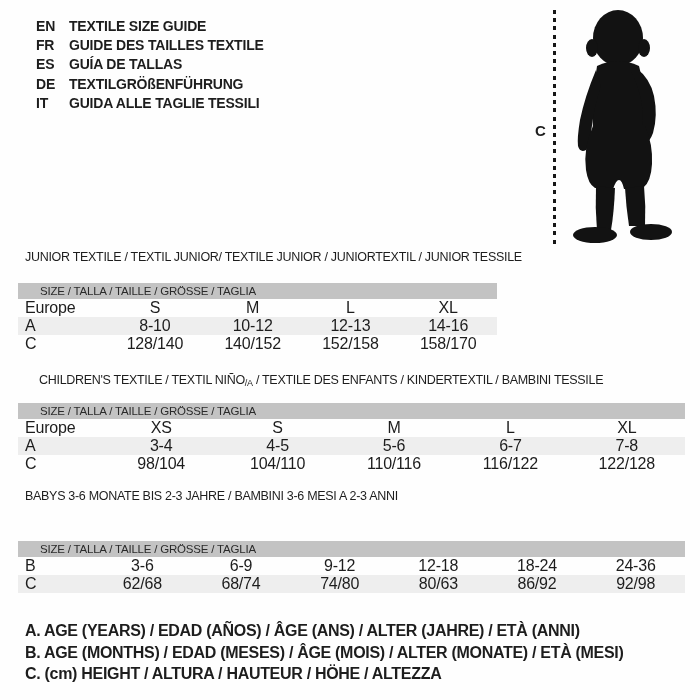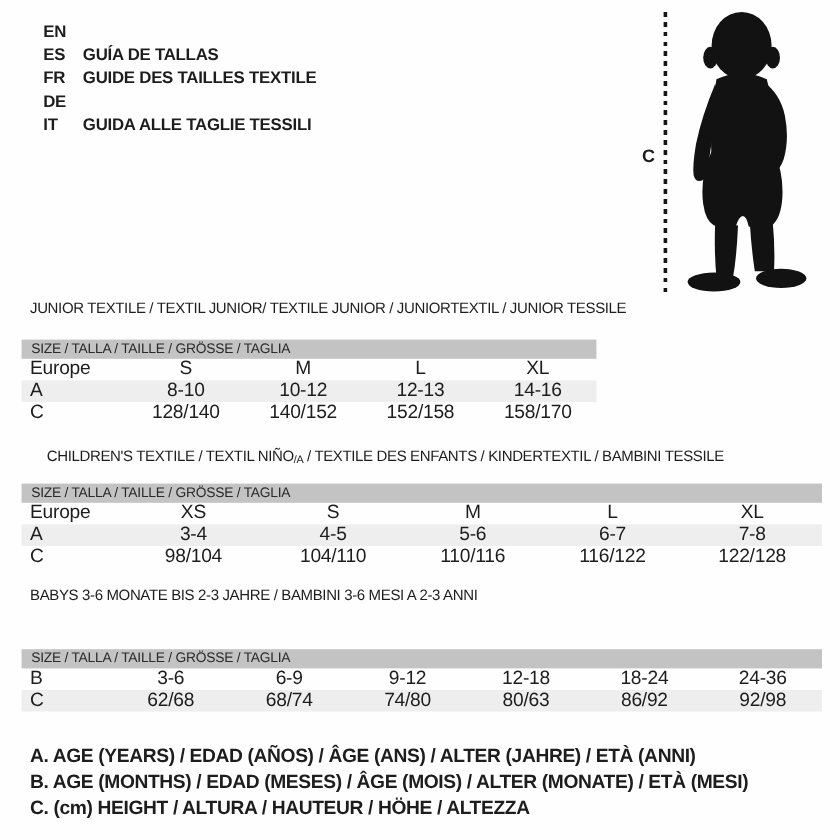--- a/index.html
+++ b/index.html
@@ -26,52 +26,54 @@
   .children-title { left:39px; top:373px; }
   .babies-title   { left:25px; top:486px; line-height:21.5px; }
   .subsc { font-size:9px; vertical-align:-2px; }
 
   
   .tbl { position:absolute; }
   .junior-tbl   { left:18px; top:283px; width:479px; }
   .children-tbl { left:18px; top:403px; width:667px; }
   .babies-tbl   { left:18px; top:541px; width:667px; }
   .tbl-head { height:16px; line-height:16px; background:#c3c3c3; color:#2a2a2a;
-              font-size:11.5px; padding-left:8px; letter-spacing:-0.2px; }
+              font-size:11.5px; padding-left:22px; letter-spacing:-0.2px; }
   .tbl-row { display:grid; height:18px; align-items:center; font-size:16px; letter-spacing:-0.2px; }
   .tbl-row.shade { background:#eeeeee; }
   .r5 { grid-template-columns:88px repeat(4,1fr); }
   .r6 { grid-template-columns:85px repeat(5,1fr); }
   .r7 { grid-template-columns:75px repeat(6,1fr); }
   .cell { text-align:center; }
   .cell.lbl { text-align:left; padding-left:7px; }
 
   
   .legend { position:absolute; left:25px; top:620px; font-size:16px; font-weight:700;
             letter-spacing:-0.3px; line-height:21.5px; white-space:nowrap; }
 </style>
 </head>
 <body>
 
 <div class="page">
 
   <div class="lang-list">
     <div class="lang-row">
       <span class="lang-code">EN</span>
+      <span class="lang-title">TEXTILE SIZE GUIDE</span>
+    </div>
+    <div class="lang-row">
+      <span class="lang-code">FR</span>
+      <span class="lang-title">GUIDE DES TAILLES TEXTILE</span>
     </div>
     <div class="lang-row">
       <span class="lang-code">ES</span>
       <span class="lang-title">GUÍA DE TALLAS</span>
     </div>
     <div class="lang-row">
-      <span class="lang-code">FR</span>
-      <span class="lang-title">GUIDE DES TAILLES TEXTILE</span>
-    </div>
-    <div class="lang-row">
       <span class="lang-code">DE</span>
+      <span class="lang-title">TEXTILGRÖßENFÜHRUNG</span>
     </div>
     <div class="lang-row">
       <span class="lang-code">IT</span>
       <span class="lang-title">GUIDA ALLE TAGLIE TESSILI</span>
     </div>
   </div>
 
   <div class="figure">
     <span class="c-label">C</span>
     <div class="dash-line"></div>

